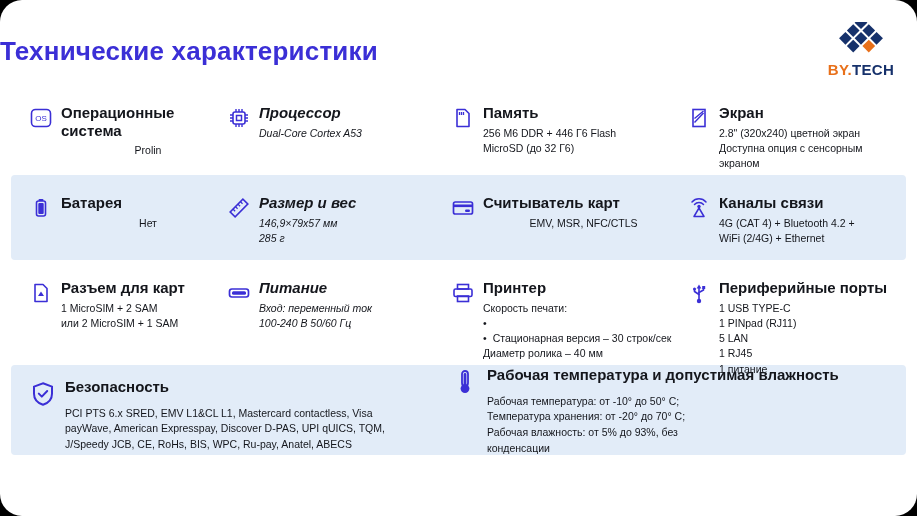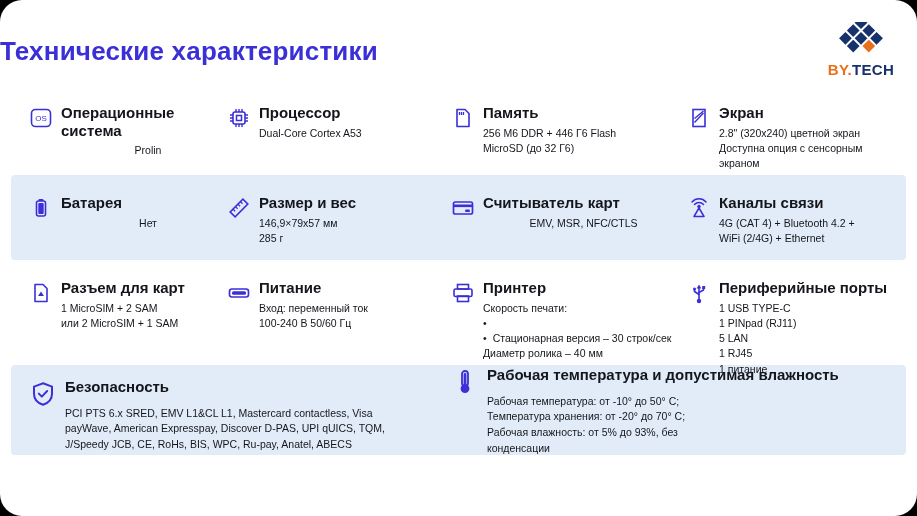--- a/index.html
+++ b/index.html
@@ -22,21 +22,21 @@
   .cell{position:absolute;display:flex;gap:9px;}
   .cell .ic{flex:0 0 auto;width:22px;height:24px;display:flex;align-items:flex-end;justify-content:center;padding-top:1px;}
   .cell .bd{flex:1 1 auto;}
   .h{font-size:15px;font-weight:bold;color:#14161c;line-height:1.18;margin:0 0 4px 0;}
   .v{font-size:10.5px;color:#14161c;line-height:1.45;}
   .v.ind{padding-left:10px;text-align:center;}
   .v .bul{display:flex;gap:6px;}
   .v .bul .dot{flex:0 0 auto;}
 
   .c1{left:30px;width:195px;}
-  .c2{left:228px;width:200px;}
+  .c2{left:228px;width:200px;font-style:italic;}
   .c3{left:452px;width:222px;}
   .c4{left:688px;width:212px;}
 
   .r1{top:104px;}
   .r2{top:194px;}
   .r3{top:279px;}
 
   .wide-l{left:30px;top:378px;width:400px;}
   .wide-r{left:452px;top:366px;width:390px;}
   .wide-l .h,.wide-r .h{font-size:15px;}

